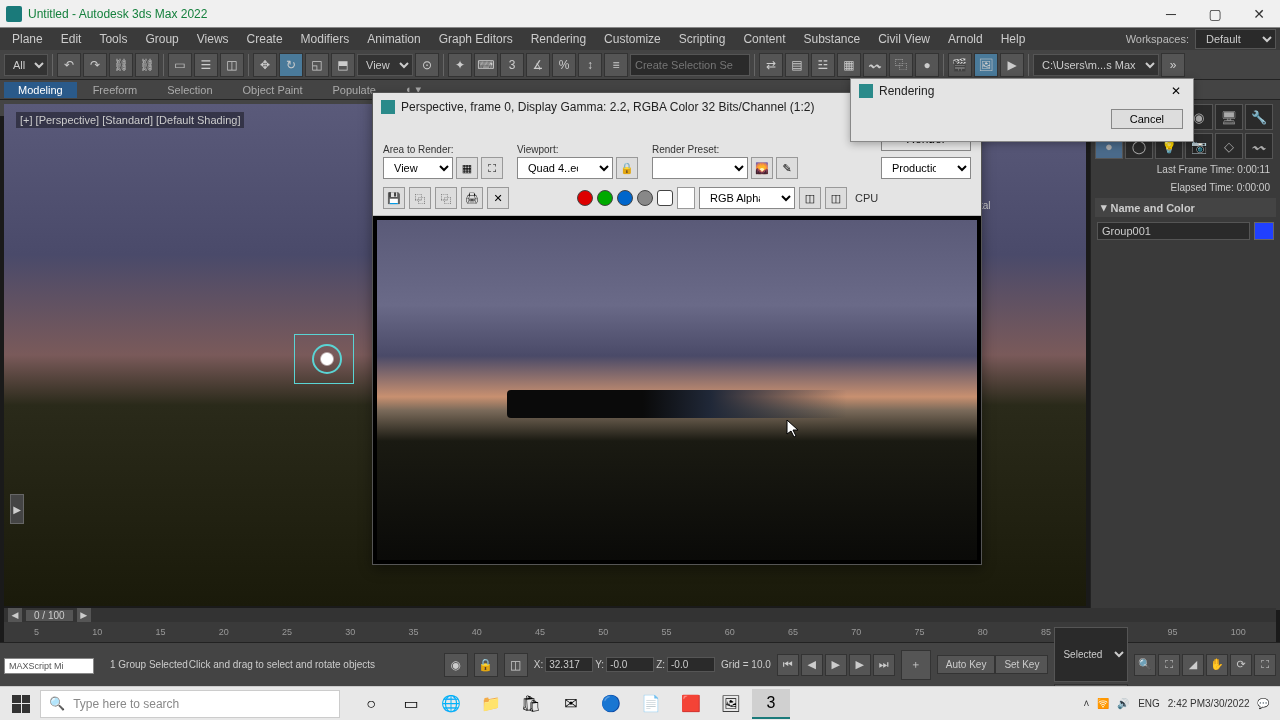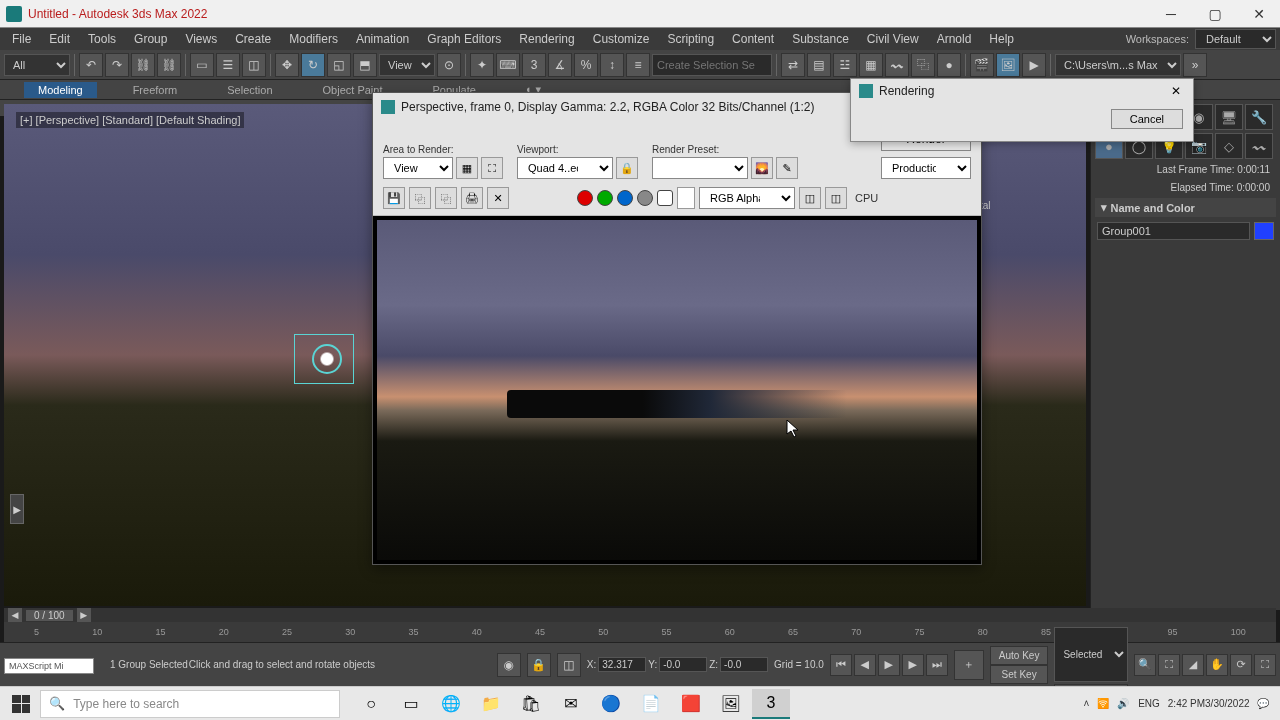--- a/index.html
+++ b/index.html
@@ -1,42 +1,42 @@
 <!DOCTYPE html>
 <html><head>
 <meta charset="utf-8">
 <style>
 * { margin: 0; padding: 0; box-sizing: border-box; font-family: "Segoe UI", Tahoma, sans-serif; user-select: none; }
 body { background: #1a1a1a; width: 1280px; height: 720px; overflow: hidden; position: relative; }
 
 
 .title-bar { height: 28px; background: #f0f0f0; display: flex; align-items: center; padding: 0 6px; border-bottom: 1px solid #888; }
 .title-icon { width: 16px; height: 16px; background: #1a7a7a; margin-right: 6px; border-radius: 2px; }
-.title-text { flex: 1; font-size: 12px; color: #b91c1c; }
+.title-text { flex: 1; font-size: 12px; color: #15803d; }
 .win-btns { display: flex; gap: 14px; }
 .win-btn { width: 30px; height: 20px; display: flex; align-items: center; justify-content: center; font-size: 14px; color: #333; cursor: pointer; }
 
 
 .menu-bar { height: 22px; background: #3a3a3a; display: flex; align-items: center; padding: 0 4px; gap: 2px; }
 .menu-item { color: #ccc; font-size: 12px; padding: 2px 8px; cursor: pointer; }
 .menu-spacer { flex: 1; }
 .workspace-label { color: #bbb; font-size: 11px; margin-right: 4px; }
 .workspace-sel { background: #2a2a2a; color: #ccc; border: 1px solid #555; font-size: 11px; padding: 2px 18px 2px 6px; }
 
 
 .main-toolbar { height: 30px; background: #444; display: flex; align-items: center; padding: 0 4px; gap: 2px; border-bottom: 1px solid #222; }
 .tb-btn { width: 24px; height: 24px; background: #555; border: 1px solid #333; display: flex; align-items: center; justify-content: center; cursor: pointer; color: #ccc; font-size: 12px; }
 .tb-btn.active { background: #4a7a9a; }
 .tb-sep { width: 1px; height: 22px; background: #666; margin: 0 2px; }
 .tb-drop { background: #333; color: #ccc; border: 1px solid #555; font-size: 11px; padding: 2px 4px; height: 22px; }
 .tb-input { flex: 1; background: #2a2a2a; border: 1px solid #555; color: #ccc; font-size: 11px; padding: 2px 4px; height: 22px; max-width: 120px; }
 
 
 .ribbon { height: 20px; background: #444; display: flex; align-items: center; padding: 0 4px; gap: 2px; border-bottom: 1px solid #222; }
-.ribbon-tab { color: #aaa; font-size: 11px; padding: 2px 14px; cursor: pointer; margin-left: 20px; }
+.ribbon-tab { color: #aaa; font-size: 11px; padding: 2px 14px; cursor: pointer; }
 .ribbon-tab.active { background: #2a5a8a; color: #fff; }
 .poly-label { background: #444; color: #ccc; font-size: 11px; padding: 2px 8px; }
 
 
 .work-area { position: absolute; top: 100px; left: 0; right: 0; bottom: 110px; display: flex; }
 .viewport-area { flex: 1; position: relative; background: #000; margin: 4px; }
 .vp-label { position: absolute; top: 8px; left: 12px; color: #ccc; font-size: 11px; z-index: 5; background: rgba(0,0,0,0.4); padding: 2px 4px; }
 .vp-img { position: absolute; inset: 0; background: linear-gradient(to bottom, #5a5a7a 0%, #4a4a6a 30%, #7a5a5a 50%, #2a2a1a 60%, #1a1a0a 100%); }
 .vp-object { position: absolute; left: 290px; top: 230px; width: 60px; height: 50px; border: 1px solid #5ad4d4; }
 .vp-circle { position: absolute; left: 308px; top: 240px; width: 30px; height: 30px; border: 2px solid #5ad4d4; border-radius: 50%; background: radial-gradient(#fff 30%, transparent 40%); }
@@ -131,21 +131,21 @@
   <div class="title-icon"></div>
   <div class="title-text">Untitled - Autodesk 3ds Max 2022</div>
   <div class="win-btns">
     <div class="win-btn">─</div>
     <div class="win-btn">▢</div>
     <div class="win-btn close">✕</div>
   </div>
 </div>
 
 <div class="menu-bar">
-  <span class="menu-item">File</span>
+  <span class="menu-item">Plane</span>
   <span class="menu-item">Edit</span>
   <span class="menu-item">Tools</span>
   <span class="menu-item">Group</span>
   <span class="menu-item">Views</span>
   <span class="menu-item">Create</span>
   <span class="menu-item">Modifiers</span>
   <span class="menu-item">Animation</span>
   <span class="menu-item">Graph Editors</span>
   <span class="menu-item">Rendering</span>
   <span class="menu-item">Customize</span>
@@ -154,21 +154,21 @@
   <span class="menu-item">Substance</span>
   <span class="menu-item">Civil View</span>
   <span class="menu-item">Arnold</span>
   <span class="menu-item">Help</span>
   <span class="menu-spacer"></span>
   <span class="workspace-label">Workspaces:</span>
   <select class="workspace-sel"><option>Default</option></select>
 </div>
 
 <div class="main-toolbar">
-  <select class="tb-drop" style="width:66px"><option>All</option></select>
+  <select class="tb-drop" style="width:44px"><option>All</option></select>
   <div class="tb-sep"></div>
   <div class="tb-btn">↶</div>
   <div class="tb-btn">↷</div>
   <div class="tb-btn">⛓</div>
   <div class="tb-btn">⛓</div>
   <div class="tb-sep"></div>
   <div class="tb-btn">▭</div>
   <div class="tb-btn">☰</div>
   <div class="tb-btn">◫</div>
   <div class="tb-sep"></div>
@@ -381,21 +381,21 @@
   </div>
   <span class="coord-lbl">Grid = 10.0</span>
   <div class="transport">
     <div class="tp-btn">⏮</div>
     <div class="tp-btn">◀</div>
     <div class="tp-btn">▶</div>
     <div class="tp-btn">▶</div>
     <div class="tp-btn">⏭</div>
   </div>
   <div class="tp-btn" style="width:30px;height:30px">＋</div>
-  <div style="display:flex;flex-direction:column;gap:0">
+  <div style="display:flex;flex-direction:row;gap:0">
     <button class="key-btn">Auto Key</button>
     <button class="key-btn">Set Key</button>
   </div>
   <div style="display:flex;flex-direction:column;gap:2px">
     <select class="key-drop"><option>Selected</option></select>
     <button class="key-btn">Key Filters...</button>
   </div>
   <div class="transport">
     <div class="tp-btn">🔍</div>
     <div class="tp-btn">⛶</div>

